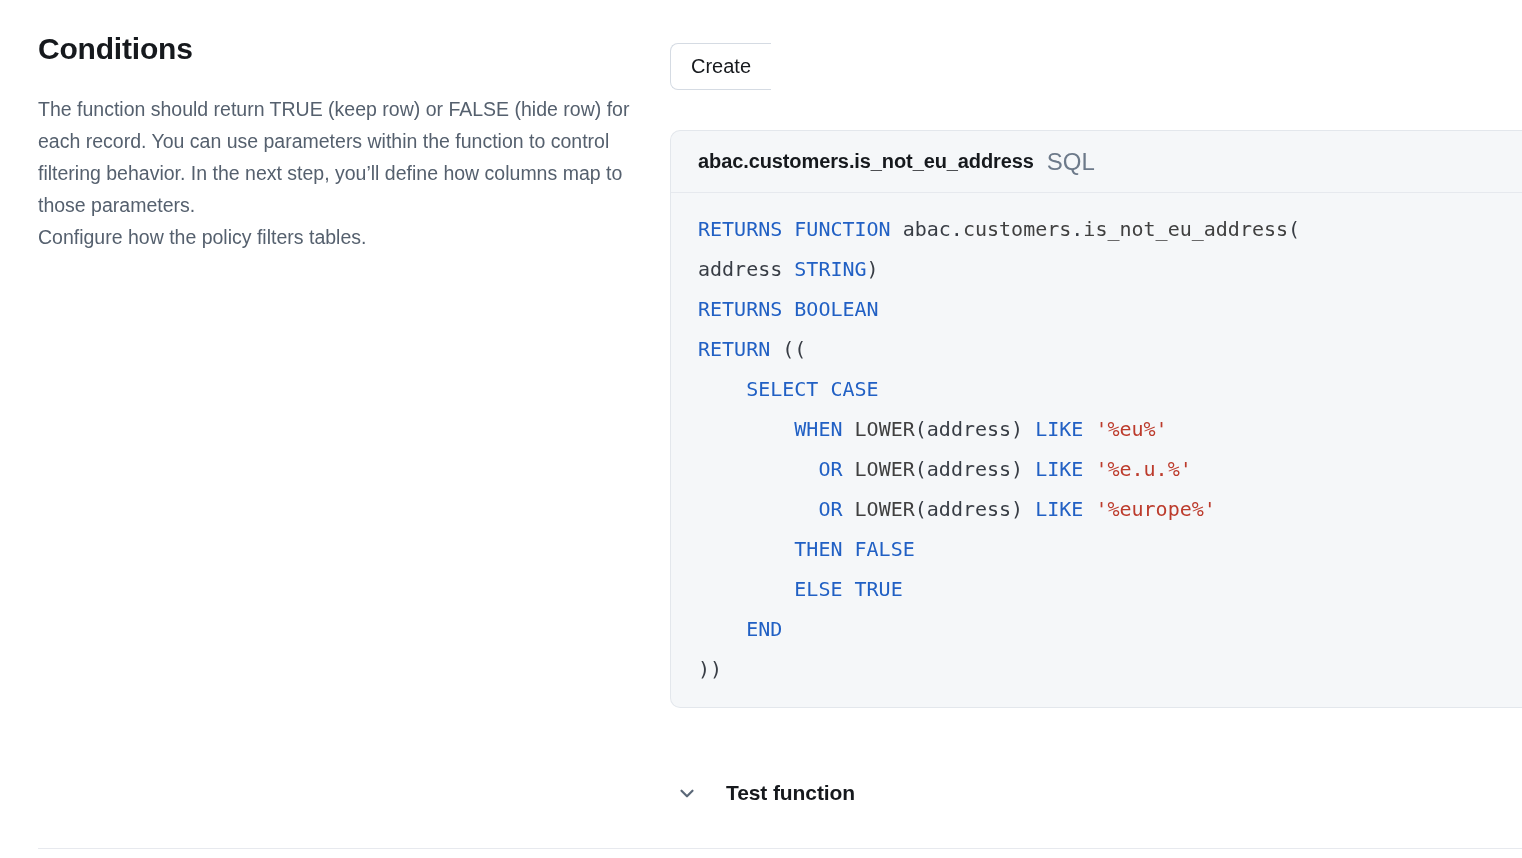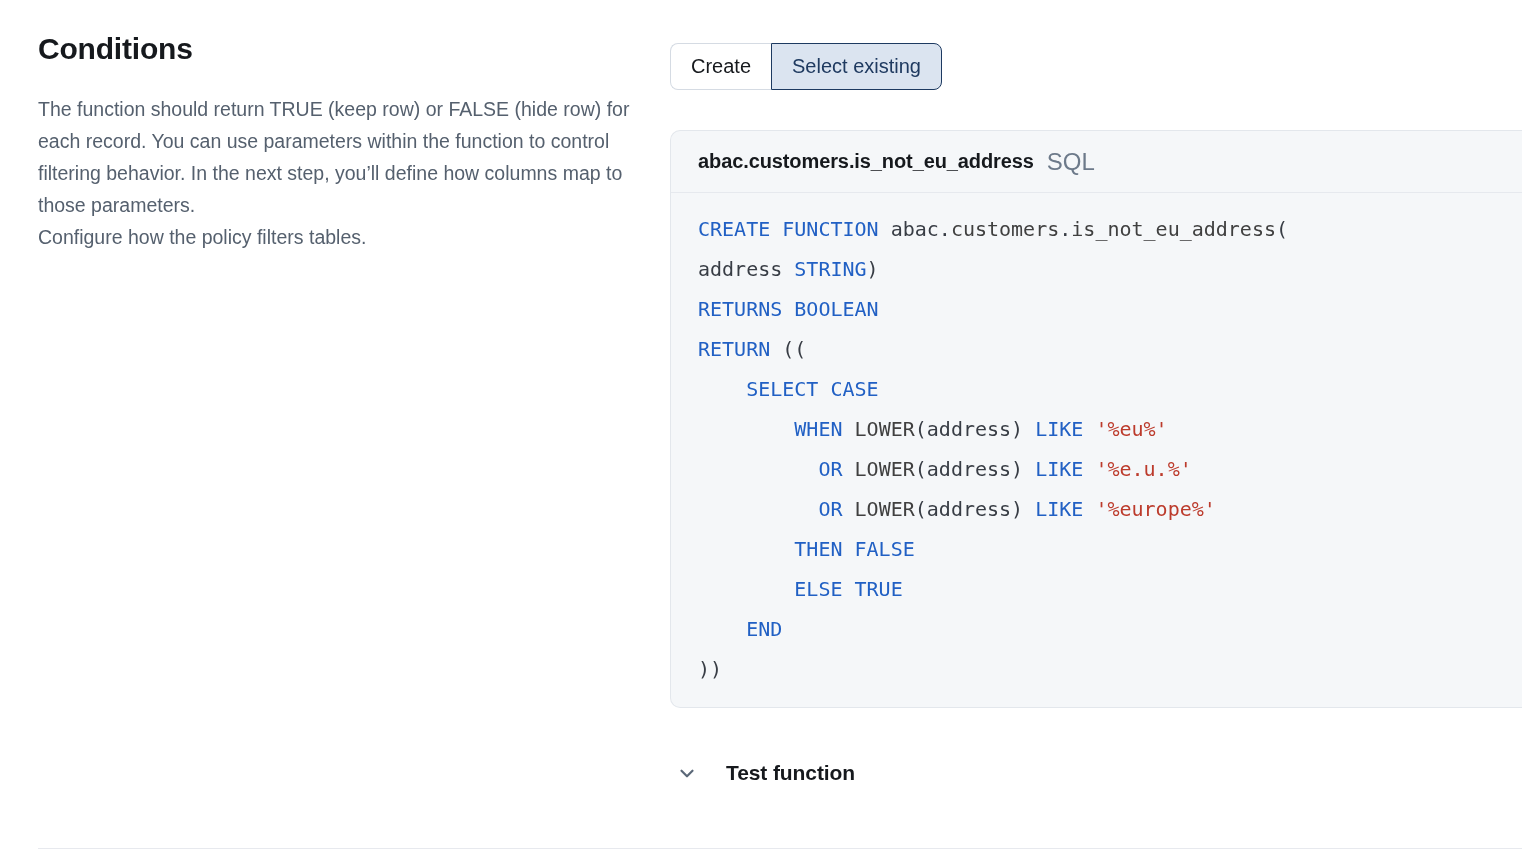--- a/index.html
+++ b/index.html
@@ -144,21 +144,21 @@
   }
   .tok-kw   { color: #2160c4; }
   .tok-fn   { color: #404040; }
   .tok-str  { color: #bc3b2c; text-align: center; }
   .tok-pl   { color: #383d45; }
 
   
   .test-row {
     position: absolute;
     left: 0px;
-    top: 752px;
+    top: 772px;
     display: flex;
     align-items: center;
     height: 42px;
     cursor: pointer;
     justify-content: space-between;
   }
   .chev {
     width: 26px;
     height: 26px;
     display: flex;
@@ -192,30 +192,29 @@
   <div class="left-col">
     <h1 class="page-title">Conditions</h1>
     <p class="desc second">The function should return TRUE (keep row) or FALSE (hide row) for each record. You can use parameters within the function to control filtering behavior. In the next step, you’ll define how columns map to those parameters.</p>
     <p class="desc">Configure how the policy filters tables.</p>
   </div>
 
   <div class="right-col">
 
     <div class="segmented">
       <button class="seg-btn first">Create</button>
-      <button class="seg-btn last selected">Select existing</button>
     </div>
 
     <div class="code-card">
       <div class="code-header">
         <span class="code-header-name">abac.customers.is_not_eu_address</span>
         <span class="code-header-lang">SQL</span>
       </div>
       <div class="code-body" id="code-body">
-          <div class="code-line"><span class="tok-kw">CREATE FUNCTION </span><span class="tok-pl">abac.</span><span class="tok-fn">customers</span><span class="tok-pl">.</span><span class="tok-fn">is_not_eu_address</span><span class="tok-pl">(</span></div>
+          <div class="code-line"><span class="tok-kw">RETURNS FUNCTION </span><span class="tok-pl">abac.</span><span class="tok-fn">customers</span><span class="tok-pl">.</span><span class="tok-fn">is_not_eu_address</span><span class="tok-pl">(</span></div>
           <div class="code-line"><span class="tok-pl">address </span><span class="tok-kw">STRING</span><span class="tok-pl">)</span></div>
           <div class="code-line"><span class="tok-kw">RETURNS BOOLEAN</span></div>
           <div class="code-line"><span class="tok-kw">RETURN</span><span class="tok-pl"> ((</span></div>
           <div class="code-line"><span class="tok-kw">    SELECT CASE</span></div>
           <div class="code-line"><span class="tok-kw">        WHEN </span><span class="tok-fn">LOWER</span><span class="tok-pl">(address) </span><span class="tok-kw">LIKE </span><span class="tok-str">'%eu%'</span></div>
           <div class="code-line"><span class="tok-kw">          OR </span><span class="tok-fn">LOWER</span><span class="tok-pl">(address) </span><span class="tok-kw">LIKE </span><span class="tok-str">'%e.u.%'</span></div>
           <div class="code-line"><span class="tok-kw">          OR </span><span class="tok-fn">LOWER</span><span class="tok-pl">(address) </span><span class="tok-kw">LIKE </span><span class="tok-str">'%europe%'</span></div>
           <div class="code-line"><span class="tok-kw">        THEN FALSE</span></div>
           <div class="code-line"><span class="tok-kw">        ELSE TRUE</span></div>
           <div class="code-line"><span class="tok-kw">    END</span></div>

